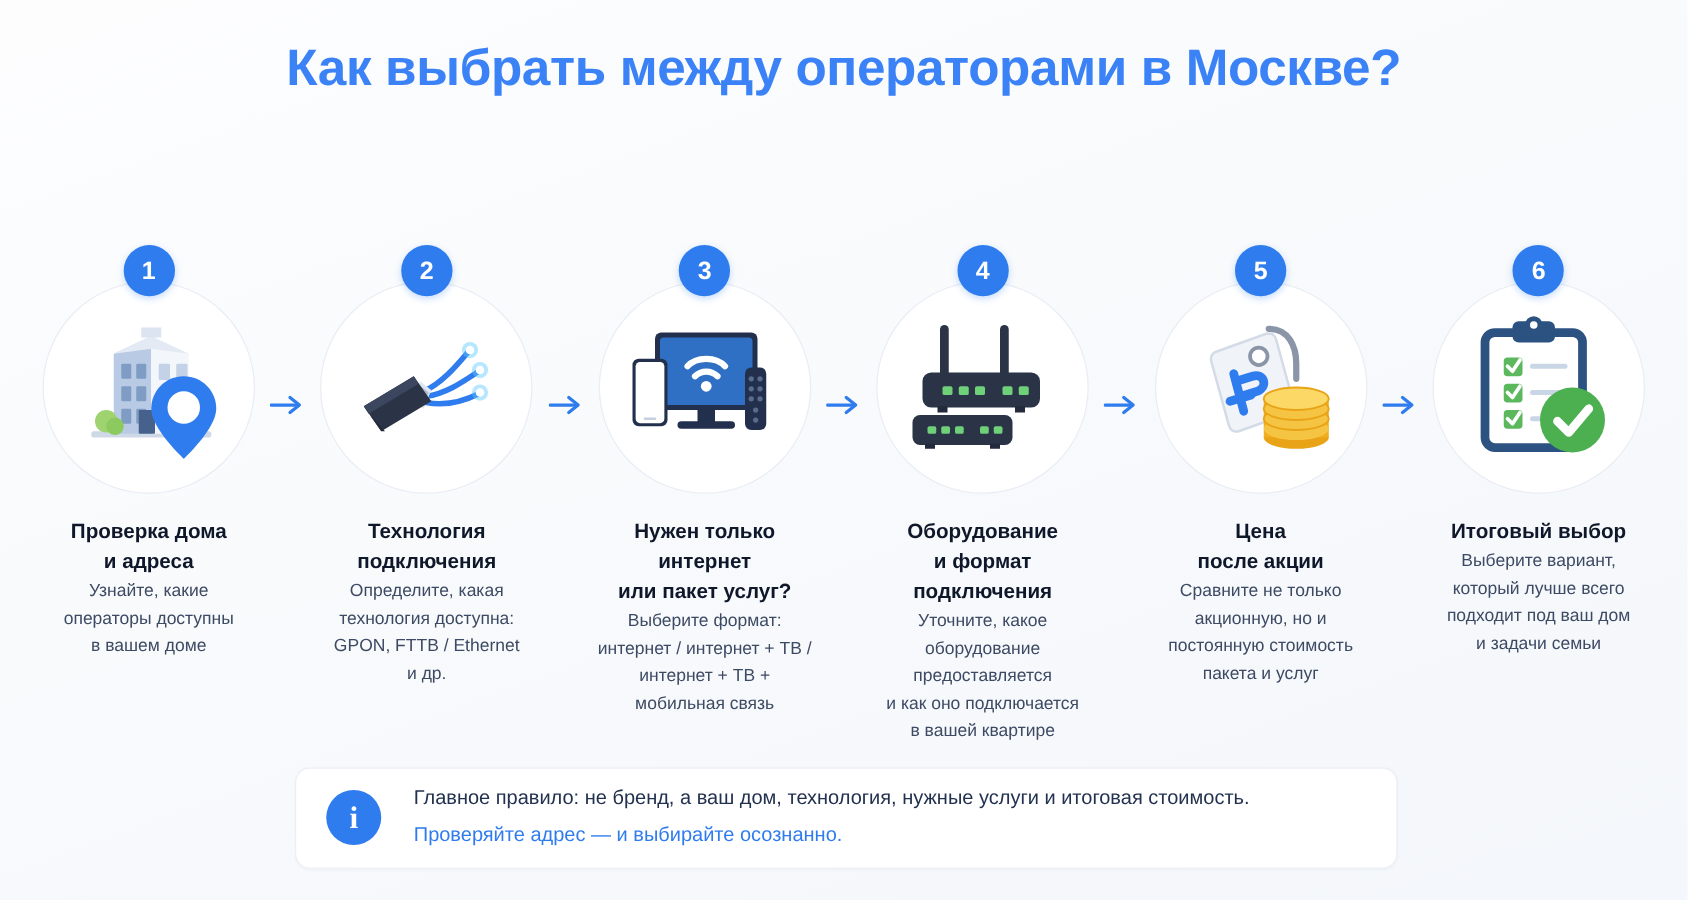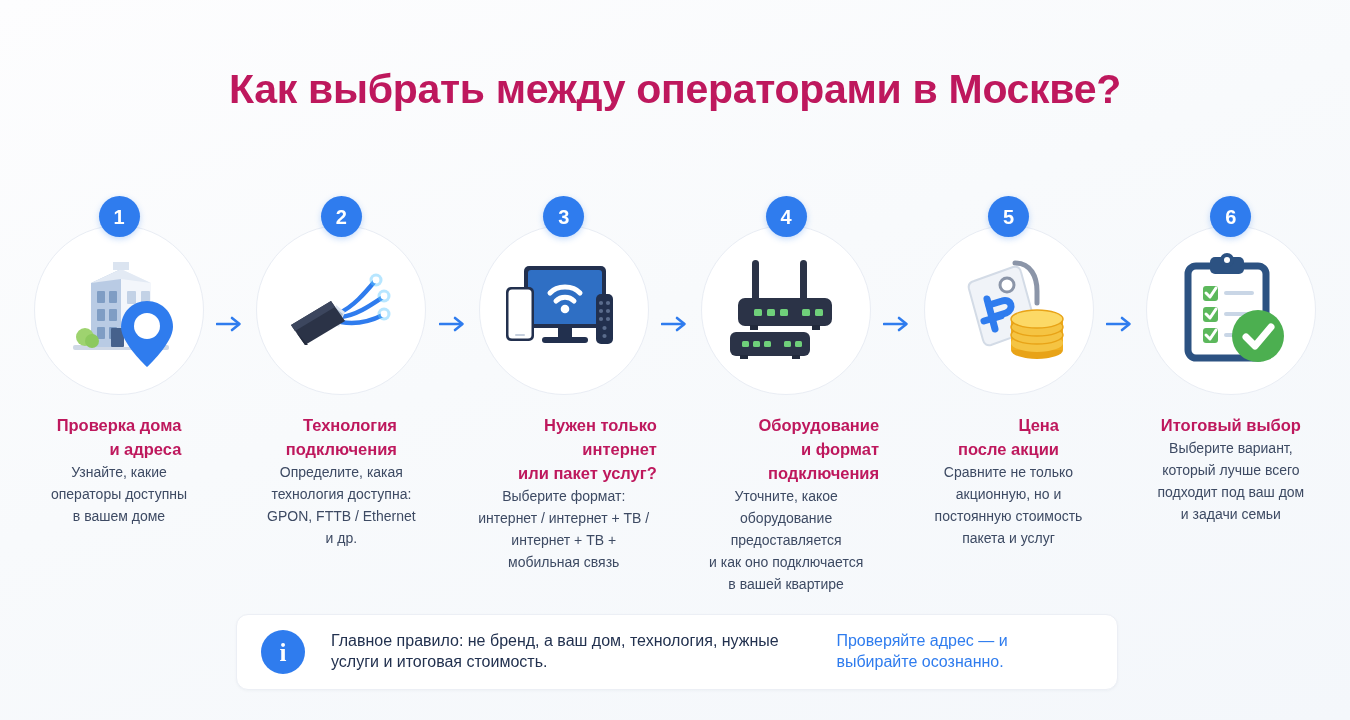--- a/index.html
+++ b/index.html
@@ -24,23 +24,22 @@
     flex-direction: column;
     align-items: center;
   }
 
   
   .header { width: 100%; text-align: center; padding-top: 32px; }
   .title {
     font-size: 41px;
     font-weight: bold;
     letter-spacing: -0.3px;
-    color: #be185d;
+    color: #3b82f6;
     line-height: 1.12;
-    margin-top: 35px;
   }
   .subtitle {
     font-size: 23px;
     color: #3c4a63;
     margin-top: 15px;
     font-weight: normal;
   }
 
   
   .steps {
@@ -87,23 +86,23 @@
     justify-content: center;
     position: relative;
     z-index: 1;
   }
   .circle svg { display: block; }
 
   .step-title {
     margin-top: 19px;
     font-size: 16.5px;
     font-weight: bold;
-    color: #be185d;
+    color: #0f172a;
     line-height: 1.45;
-    text-align: right;
+    text-align: center;
     white-space: pre-line;
   }
   .step-desc {
     font-size: 14px;
     color: #3d4a63;
     line-height: 1.57;
     text-align: center;
     white-space: pre-line;
   }
 
@@ -142,21 +141,21 @@
     justify-content: center;
     margin-right: 26px;
   }
   .info-icon .glyph {
     color: #ffffff;
     font-size: 25px;
     font-weight: bold;
     font-family: "Liberation Serif", serif;
     line-height: 1;
   }
-  .callout-text { display: flex; flex-direction: row; gap: 9px; }
+  .callout-text { display: flex; flex-direction: column; gap: 9px; }
   .callout-line1 { font-size: 16px; color: #22314f; line-height: 1.3; }
   .callout-line2 { font-size: 16px; color: #2f7cee; font-weight: normal; line-height: 1.3; }
 </style>
 </head>
 <body>
 
 <div class="page">
 
   <div class="header">
     <h1 class="title">Как выбрать между операторами в Москве?</h1>

